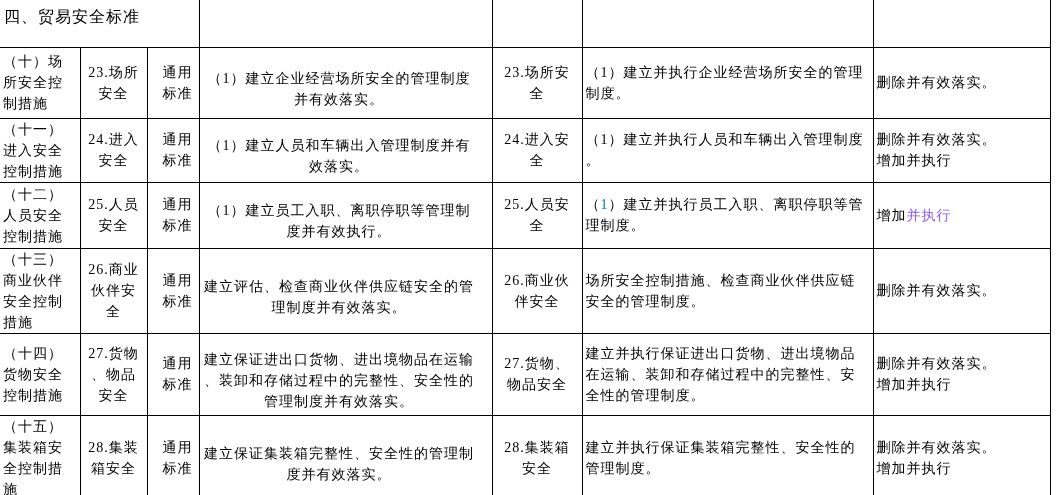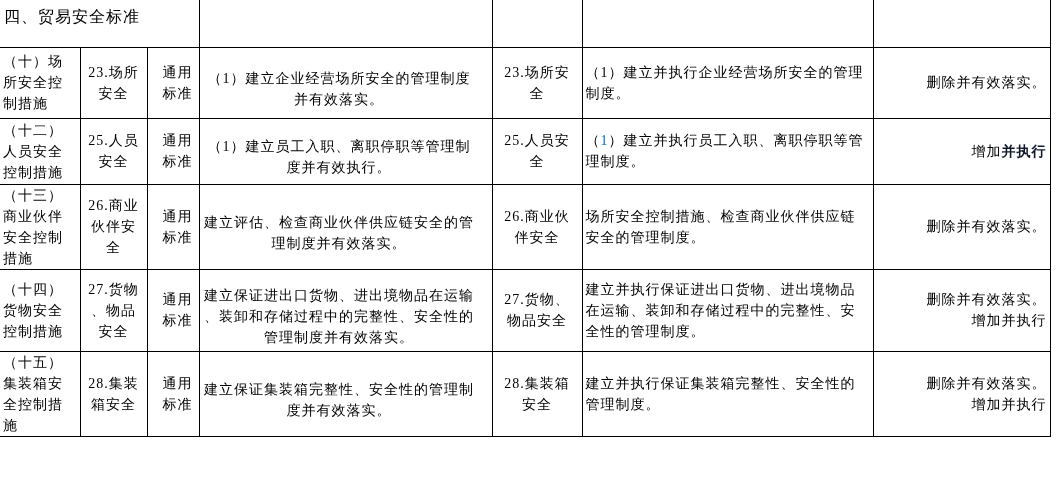--- a/index.html
+++ b/index.html
@@ -17,21 +17,21 @@
     padding:0 2px;overflow:hidden;
   }
   tr.title-row td{border-top:none}
   td:first-child{border-left:none}
   .c1{padding:0 3px;text-align:left}
   .c2{text-align:center;padding:0 4px}
   .c3{text-align:right;padding:0 6px}
   .c4{padding:12px 16px 0 3px;text-align:center}
   .c5{text-align:center;padding:0 6px}
   .c6{padding:0 8px 0 3px;text-align:left}
-  .c7{padding:0 3px;text-align:right}
+  .c7{padding:0 3px;text-align:left}
   .title-cell{
     font-weight:normal;font-size:16px;letter-spacing:1px;
     vertical-align:top;padding:6px 0 0 4px;
   }
 </style>
 </head>
 <body>
 
 <div class="screen">
   <table>
@@ -57,28 +57,37 @@
 
     <tr style="height: 71px;">
           <td class="c1">（十）场所安全控制措施</td>
           <td class="c2">23.场所安全</td>
           <td class="c3">通用标准</td>
           <td class="c4">（1）建立企业经营场所安全的管理制度并有效落实。</td>
           <td class="c5">23.场所安全</td>
           <td class="c6"><span>（1）建立并执行企业经营场所安全的管理制度。</span></td>
           <td class="c7"><span>删除并有效落实。</span></td>
         </tr>
+        <tr style="height: 62px;">
+          <td class="c1">（十一）进入安全控制措施</td>
+          <td class="c2">24.进入安全</td>
+          <td class="c3">通用标准</td>
+          <td class="c4">（1）建立人员和车辆出入管理制度并有效落实。</td>
+          <td class="c5">24.进入安全</td>
+          <td class="c6"><span>（1）建立并执行人员和车辆出入管理制度。</span></td>
+          <td class="c7"><span>删除并有效落实。</span><br><span>增加并执行</span></td>
+        </tr>
         <tr style="height: 66px;">
           <td class="c1">（十二）人员安全控制措施</td>
           <td class="c2">25.人员安全</td>
           <td class="c3">通用标准</td>
           <td class="c4">（1）建立员工入职、离职停职等管理制度并有效执行。</td>
           <td class="c5">25.人员安全</td>
           <td class="c6"><span>（</span><span style="color: rgb(0, 112, 192);">1</span><span>）建立并执行员工入职、离职停职等管理制度。</span></td>
-          <td class="c7"><span>增加</span><span style="color: #0f172a; font-weight: bold;">并执行</span></td>
+          <td class="c7"><span>增加</span><span style="color: #8b5cf6;">并执行</span></td>
         </tr>
         <tr style="height: 84px;">
           <td class="c1">（十三）商业伙伴安全控制措施</td>
           <td class="c2">26.商业伙伴安全</td>
           <td class="c3">通用标准</td>
           <td class="c4">建立评估、检查商业伙伴供应链安全的管理制度并有效落实。</td>
           <td class="c5">26.商业伙伴安全</td>
           <td class="c6"><span>场所安全控制措施、检查商业伙伴供应链安全的管理制度。</span></td>
           <td class="c7"><span>删除并有效落实。</span></td>
         </tr>

